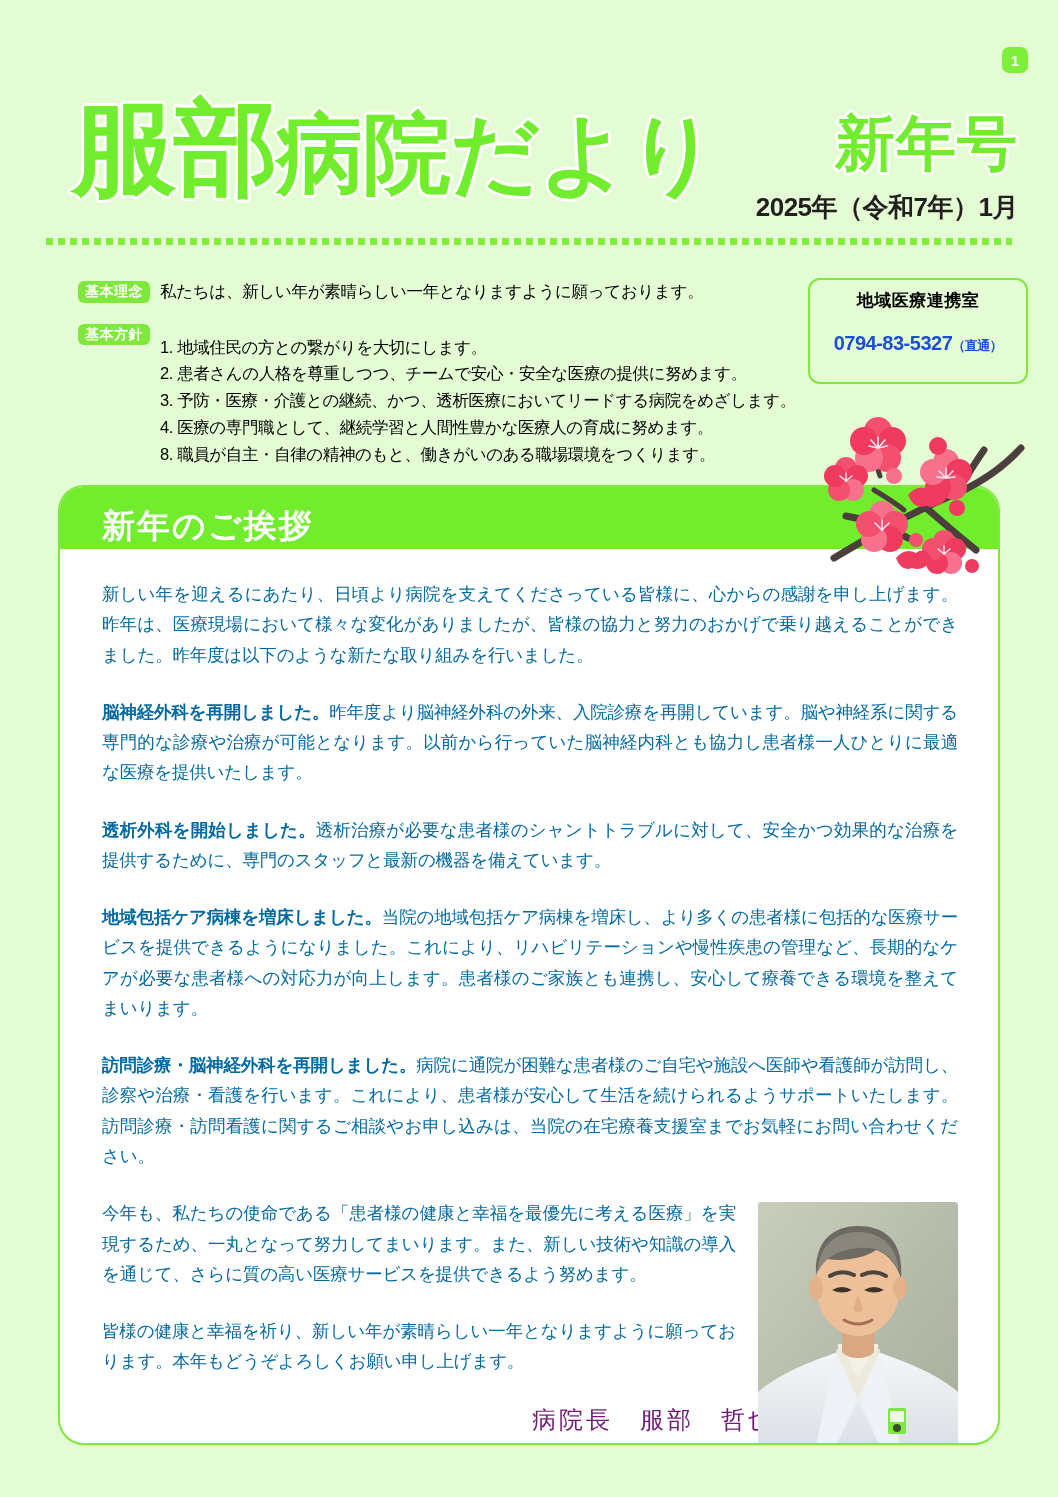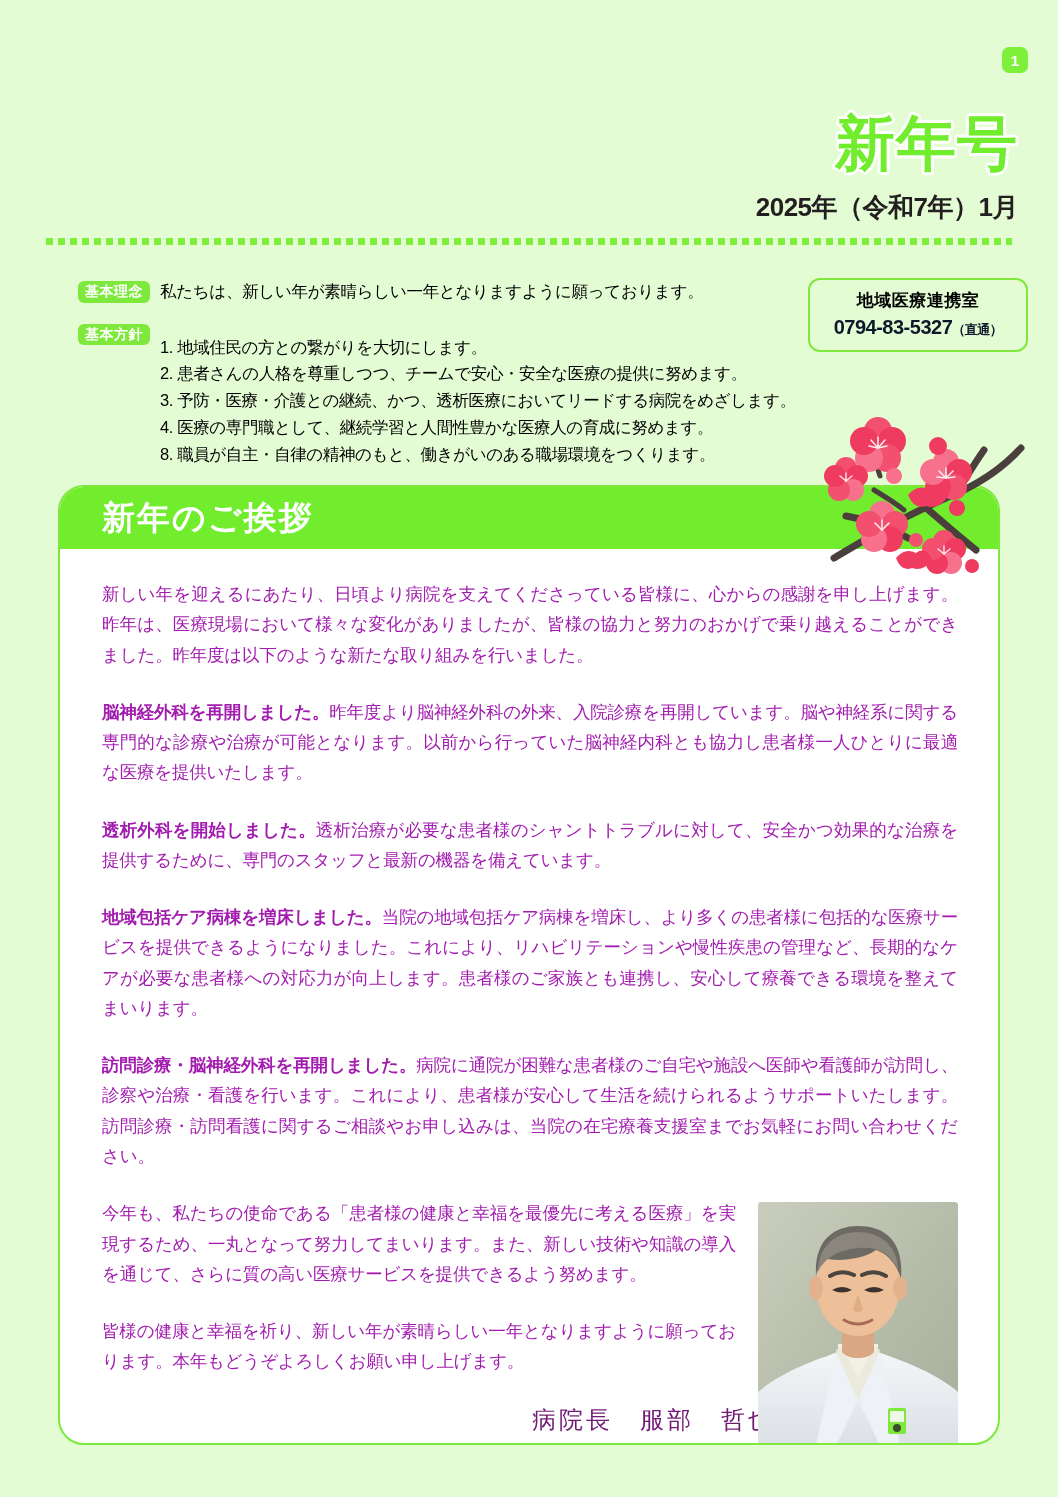--- a/index.html
+++ b/index.html
@@ -153,37 +153,37 @@
     letter-spacing: -0.4px;
   }
   .policy-list li { white-space: nowrap; }
 
   
   .contact-box {
     position: absolute;
     right: 30px;
     top: 278px;
     width: 208px;
-    padding: 9px 4px 11px;
+    padding: 9px 4px 27px;
     border: 2px solid #7ee83c;
     border-radius: 12px;
     background: #e4fcd4;
     text-align: center;
   }
   .contact-title {
     font-size: 17px;
     font-weight: bold;
     color: #000;
     letter-spacing: 0.5px;
   }
   .contact-phone {
-    margin-top: 4px;
+    margin-top: 20px;
     font-size: 20px;
     font-weight: bold;
-    color: #0f172a;
+    color: #1d4ed8;
     letter-spacing: -0.5px;
   }
   .contact-phone .suffix { font-size: 13px; }
 
   
   .plum {
     position: absolute;
     right: 12px;
     top: 398px;
     width: 230px;
@@ -203,39 +203,39 @@
     border-radius: 26px;
     background: #ffffff;
     box-sizing: border-box;
     overflow: hidden;
   }
   .card-header {
     height: 62px;
     background: #72ed2e;
     border-radius: 22px 22px 0 0;
     display: flex;
-    align-items: center;
+    align-items: flex-end;
   }
   .card-header-title {
     color: #ffffff;
     font-size: 33px;
     font-weight: bold;
     margin-left: 42px;
     letter-spacing: 2px;
   }
   .card-body {
     padding: 30px 40px 0 42px;
     position: relative;
   }
 
   p.para {
     margin: 0 0 27px 0;
     font-size: 17.5px;
     line-height: 1.73;
-    color: #a21caf;
+    color: #0369a1;
     text-align: justify;
     letter-spacing: -0.2px;
   }
   p.para b { font-weight: bold; }
 
   .photo {
     float: right;
     width: 200px;
     height: 252px;
     margin: 4px 0 8px 22px;
@@ -255,20 +255,21 @@
     letter-spacing: 3px;
     white-space: nowrap;
   }
 </style>
 </head>
 <body>
 
 <div class="page-badge">1</div>
 
 <div class="masthead">
+  <div class="mast-main"><span class="m1">服部</span><span class="m2">病院だより</span></div>
   <div class="issue-title">新年号</div>
   <div class="issue-date">2025年（令和7年）1月</div>
 </div>
 
 <div class="divider"></div>
 
 <div class="philosophy">
   <div class="phil-row">
     <div class="badge">基本理念</div>
     <div class="phil-text">私たちは、新しい年が素晴らしい一年となりますように願っております。</div>

